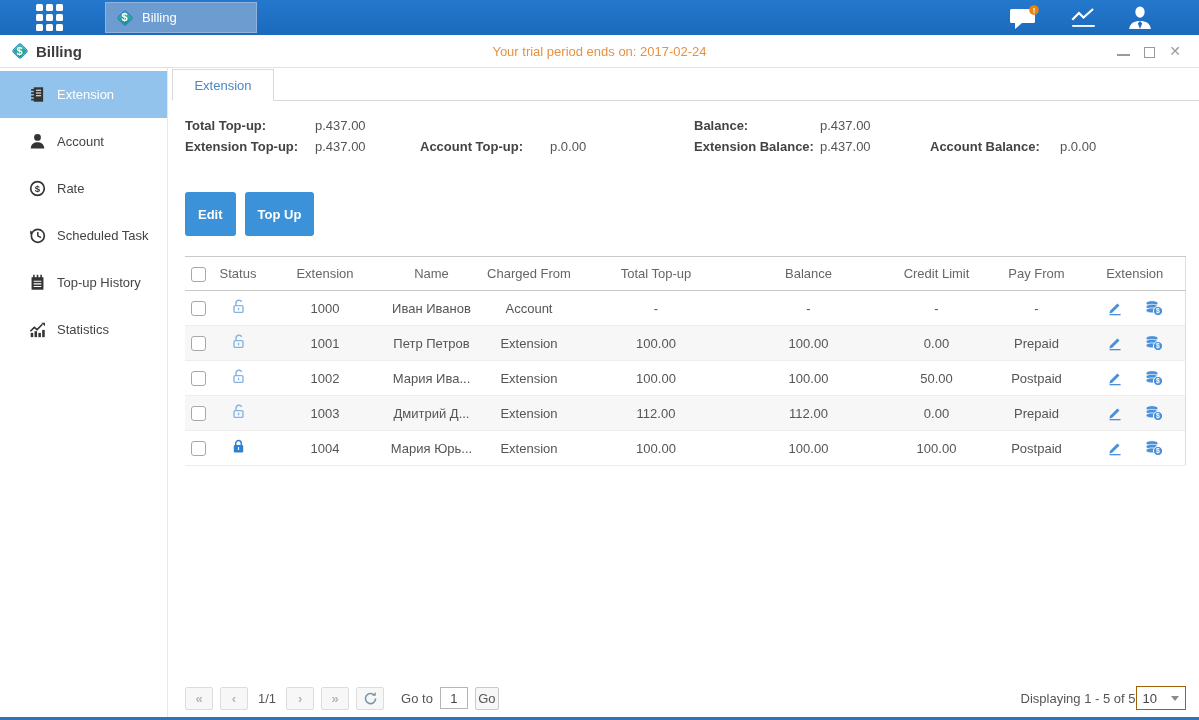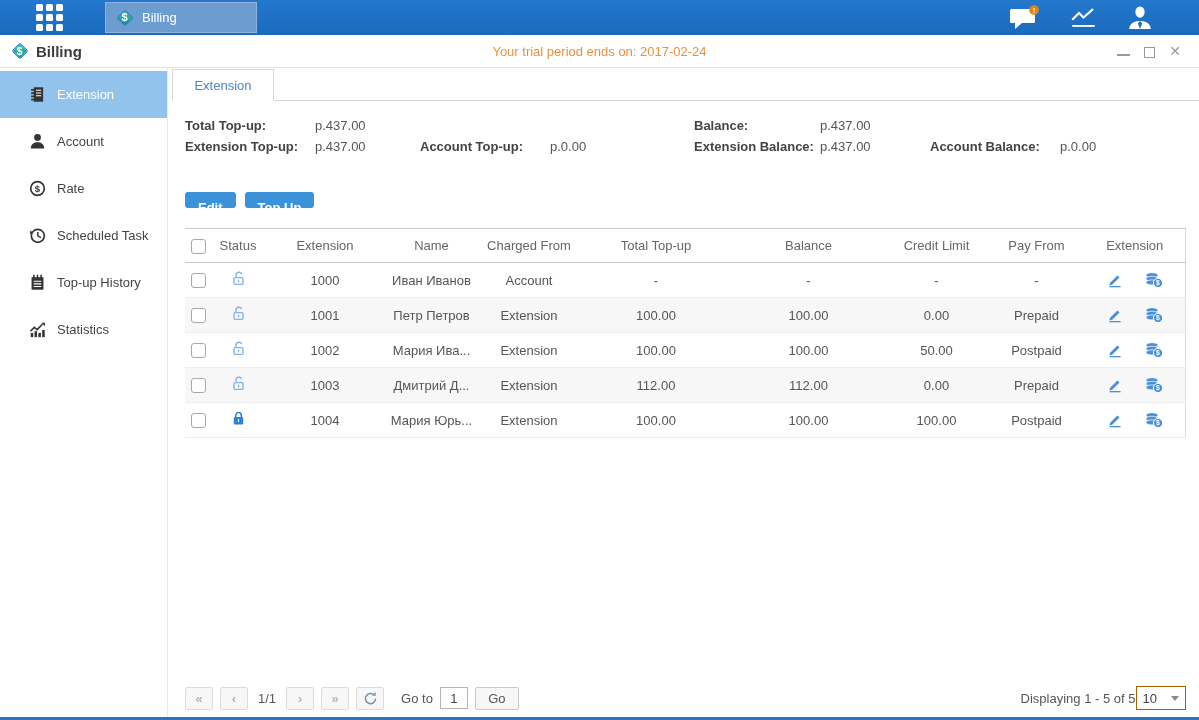--- a/index.html
+++ b/index.html
@@ -58,22 +58,22 @@
 
   .summary { position:relative; height:64px; margin:14px 14px 0 17px; font-size:13px; }
   .summary span { position:absolute; white-space:nowrap; }
   .lbl { font-weight:bold; color:#444; }
   .val { color:#555; }
   .r1 { top:3px; } .r2 { top:24px; }
   .c0 { left:0; } .c1 { left:130px; } .c2 { left:235px; } .c3 { left:365px; }
   .c4 { left:509px; } .c5 { left:635px; } .c6 { left:745px; } .c7 { left:875px; }
 
   .actions { margin:13px 0 0 17px; display:flex; gap:9px; }
-  .btn { background:#3b92d8; color:#fff; border:none; border-radius:3px; height:16px;
-    padding:8px 13px; font-size:13px; font-weight:bold; cursor:pointer;
+  .btn { background:#3b92d8; color:#fff; border:none; border-radius:3px; height:44px;
+    padding:0 13px; font-size:13px; font-weight:bold; cursor:pointer;
     font-family:"Liberation Sans",sans-serif; }
 
   
   table.grid { margin:20px 14px 0 17px; width:1000px; border-collapse:collapse;
     table-layout:fixed; font-size:13px; color:#555; border-right:1px solid #ddd; }
   thead tr { height:34px; border-top:1px solid #c9c9c9; border-bottom:1px solid #c9c9c9; }
   th { font-weight:normal; color:#666; text-align:center; cursor:pointer; }
   tbody tr { height:35px; border-bottom:1px solid #ededed; cursor:pointer; }
   tbody tr.striped { background:#f7f7f7; }
   td { text-align:center; overflow:hidden; white-space:nowrap; }
@@ -88,21 +88,21 @@
   
   .pager { height:30px; flex:0 0 30px; margin:0 14px 4px 17px; display:flex; align-items:center; }
   .pgroup { display:flex; align-items:center; gap:7px; }
   .pbtn { width:28px; height:23px; background:#f7f7f7; border:1px solid #dcdcdc;
     border-radius:2px; color:#b5b5b5; font-size:13px; font-weight:bold;
     display:flex; align-items:center; justify-content:center; cursor:pointer; }
   .page-ind { color:#555; font-size:13px; margin:4px 3px; }
   .goto-label { color:#555; font-size:13px; margin-left:10px; }
   .goto-input { width:28px; height:22px; border:1px solid #b5b5b5; text-align:center;
     font-size:13px; color:#444; font-family:"Liberation Sans",sans-serif; }
-  .go-btn { width:44px; height:23px; background:#f7f7f7; border:1px solid #c9c9c9;
+  .go-btn { width:24px; height:23px; background:#f7f7f7; border:1px solid #c9c9c9;
     border-radius:2px; color:#555; font-size:13px; display:flex; align-items:center;
     justify-content:center; cursor:pointer; }
   .pright { margin-left:auto; display:flex; align-items:center; }
   .displaying { color:#555; font-size:13px; }
   .page-size { width:50px; height:24px; border:1px solid #a16207; background:#fff;
     display:flex; align-items:center; justify-content:space-between; padding:0 6px;
     font-size:13px; color:#444; cursor:pointer; }
   .caret { width:0; height:0; border-left:4.5px solid transparent;
     border-right:4.5px solid transparent; border-top:5px solid #8a8a8a; }
 

